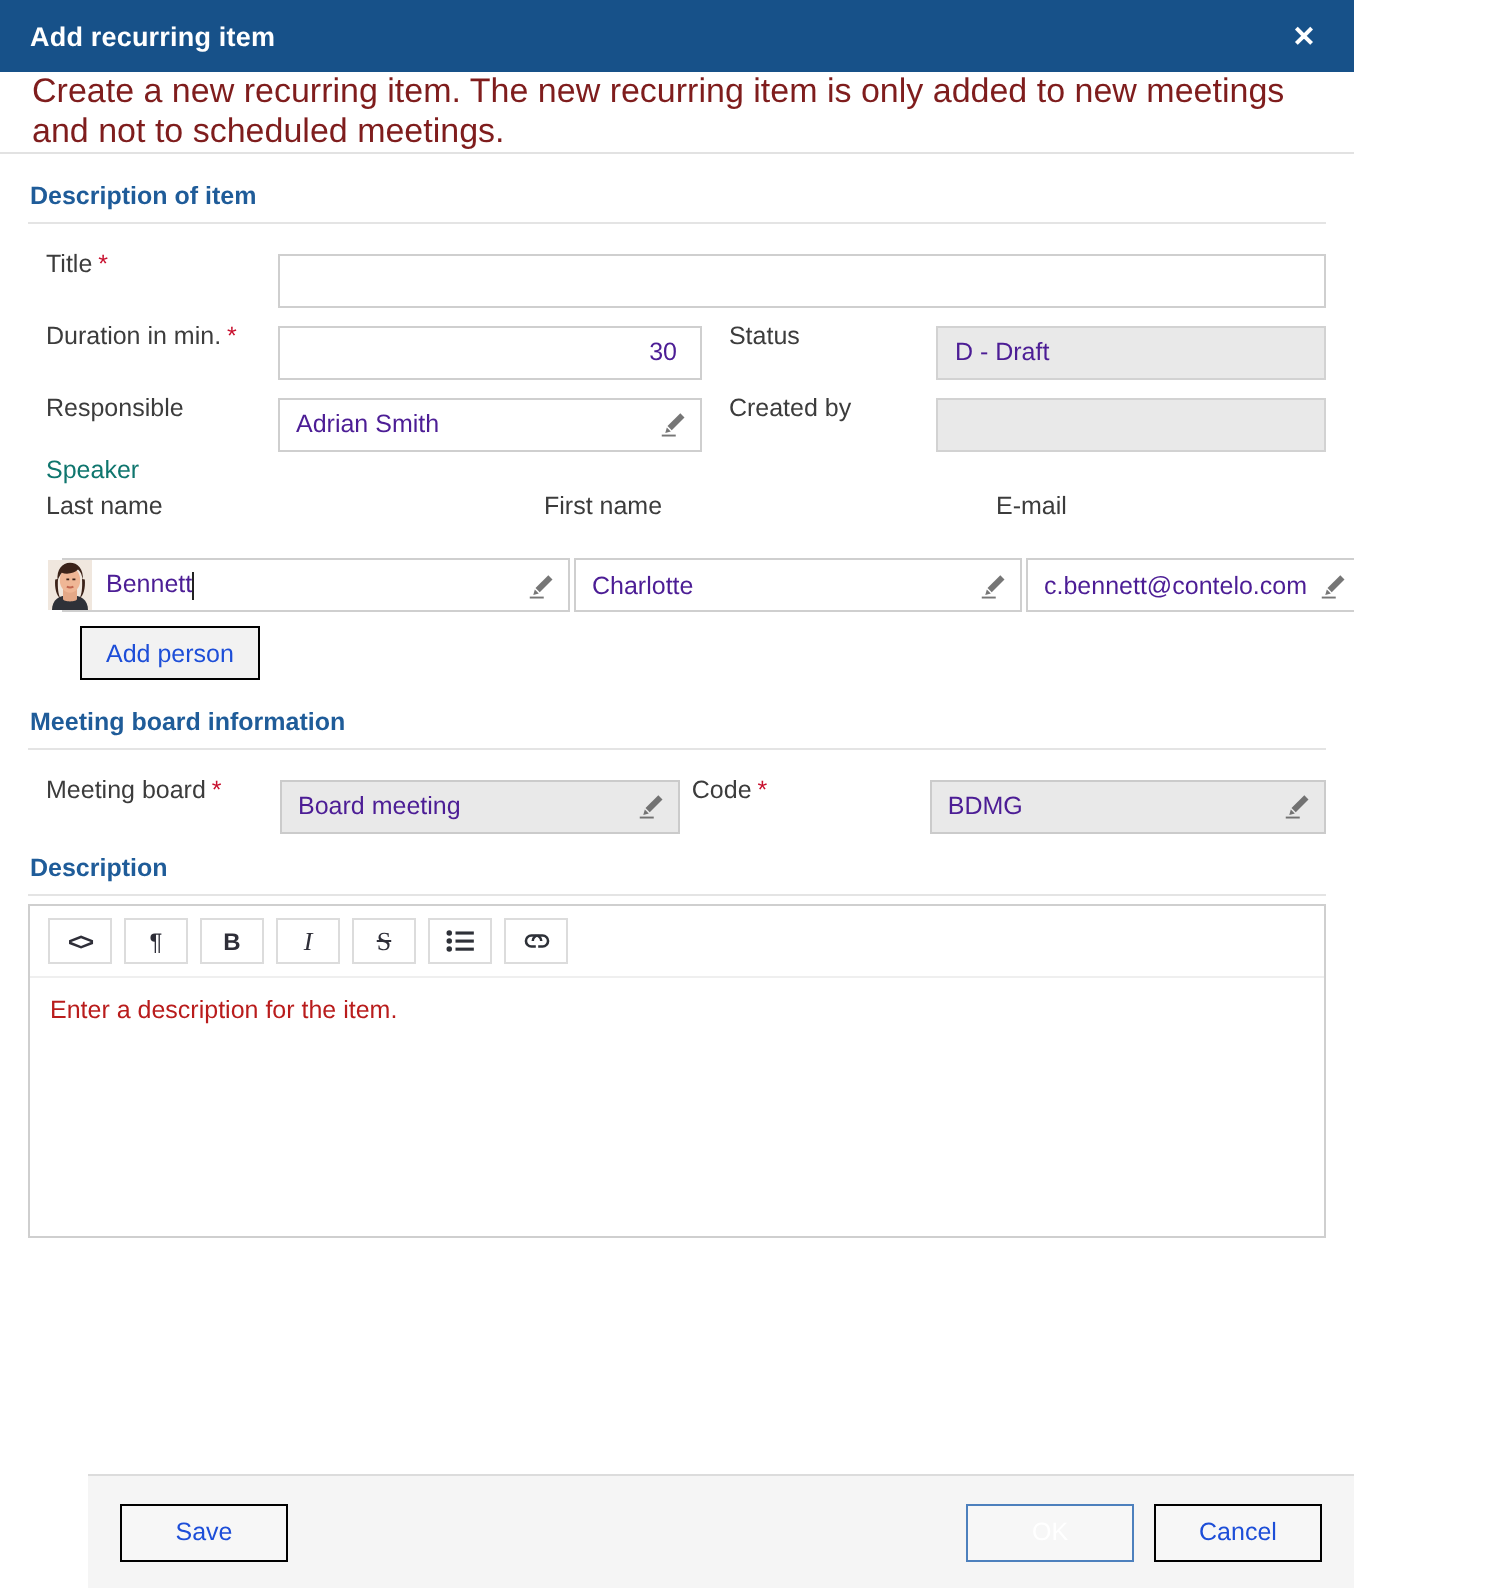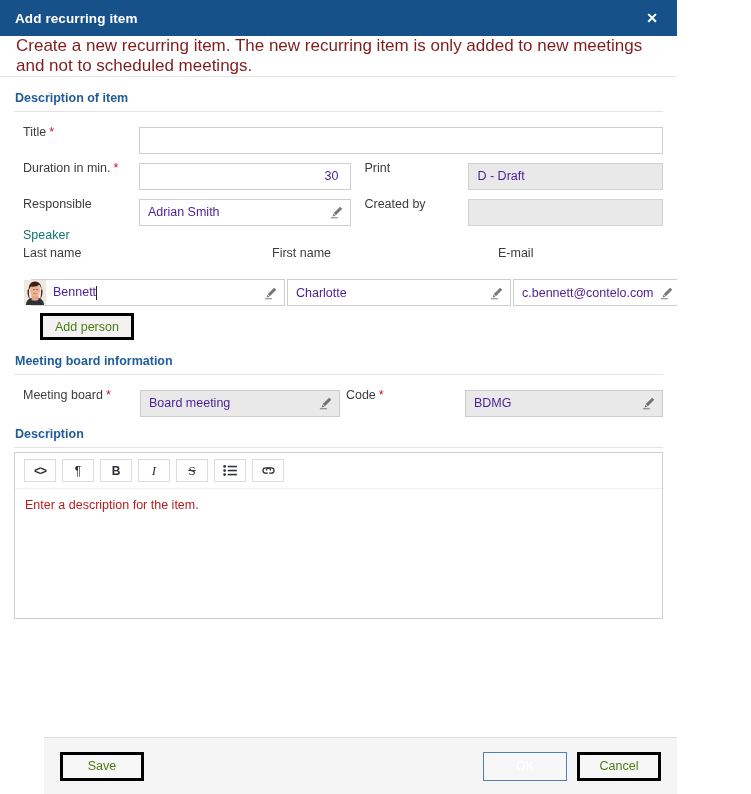--- a/index.html
+++ b/index.html
@@ -172,24 +172,24 @@
     display: flex; align-items: center; justify-content: center;
     color: #8c8c8c;
     font-size: 15px;
     cursor: pointer;
     user-select: none;
   }
 
   .btn {
     height: 27px;
     min-width: 84px;
-    border: 3px solid #000000;
+    border: 1px solid #000000;
     background: #f2f2f2;
     font-size: 12.5px;
-    color: #4d7c0f;
+    color: #1d4ed8;
     font-family: "Liberation Sans", sans-serif;
     cursor: pointer;
     padding: 0 12px;
     display: inline-flex;
     align-items: center;
     justify-content: center;
   }
   .add-person-wrap { padding: 7px 0 0 26px; }
 
   
@@ -291,21 +291,21 @@
     </div>
 
     <div class="row">
       <div class="label lbl-col">
         <span>Duration in min.</span><span class="req">*</span>
       </div>
       <div class="field f-dur">
         <span class="val right">30</span>
       </div>
       <div class="label lbl-col2">
-        <span>Print</span>
+        <span>Status</span>
       </div>
       <div class="field f-right readonly">
         <span class="val">D - Draft</span>
       </div>
     </div>
 
     <div class="row">
       <div class="label lbl-col">
         <span>Responsible</span>
       </div>

